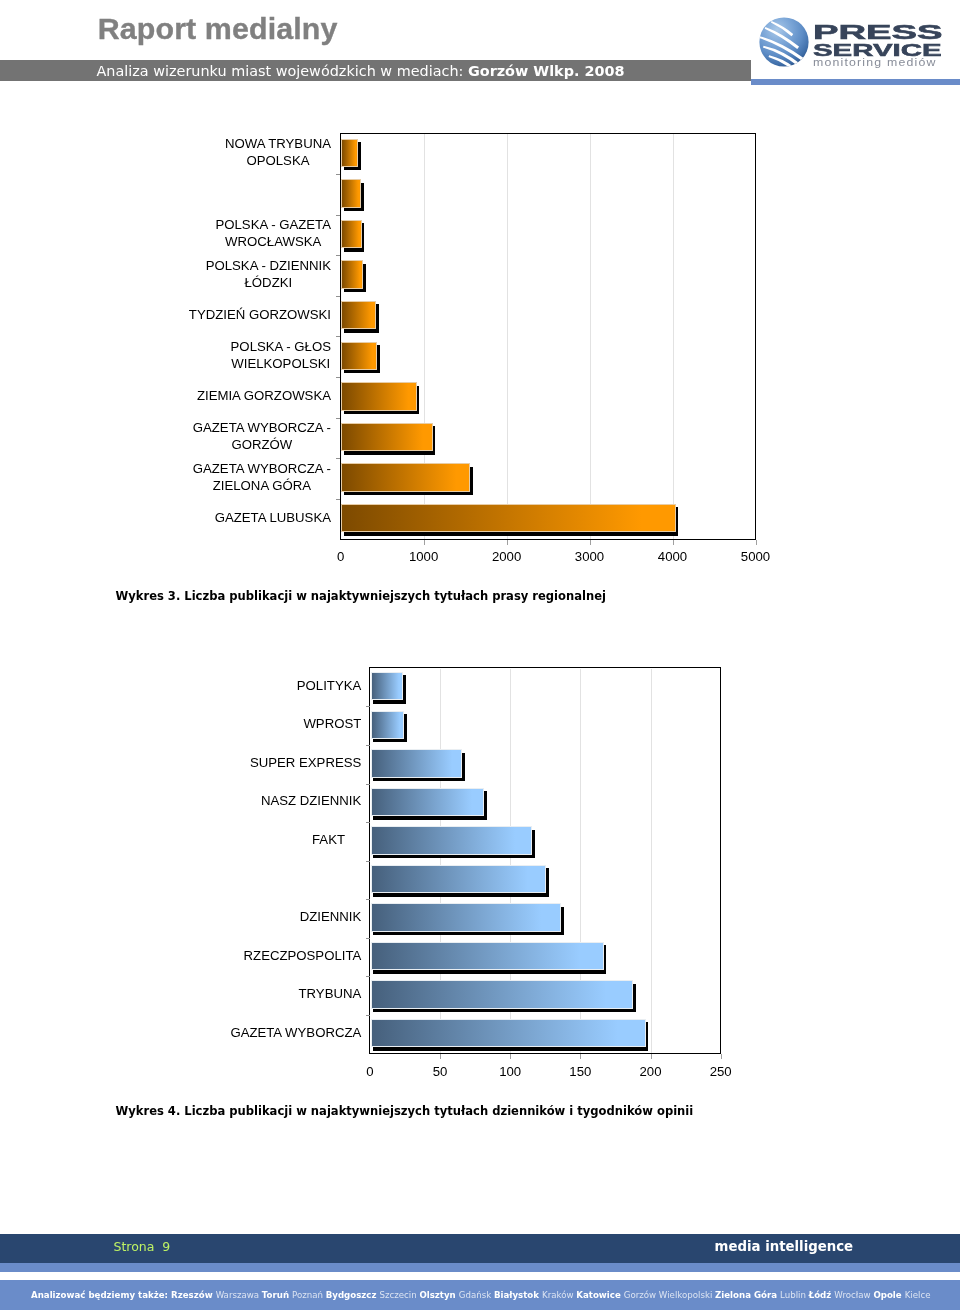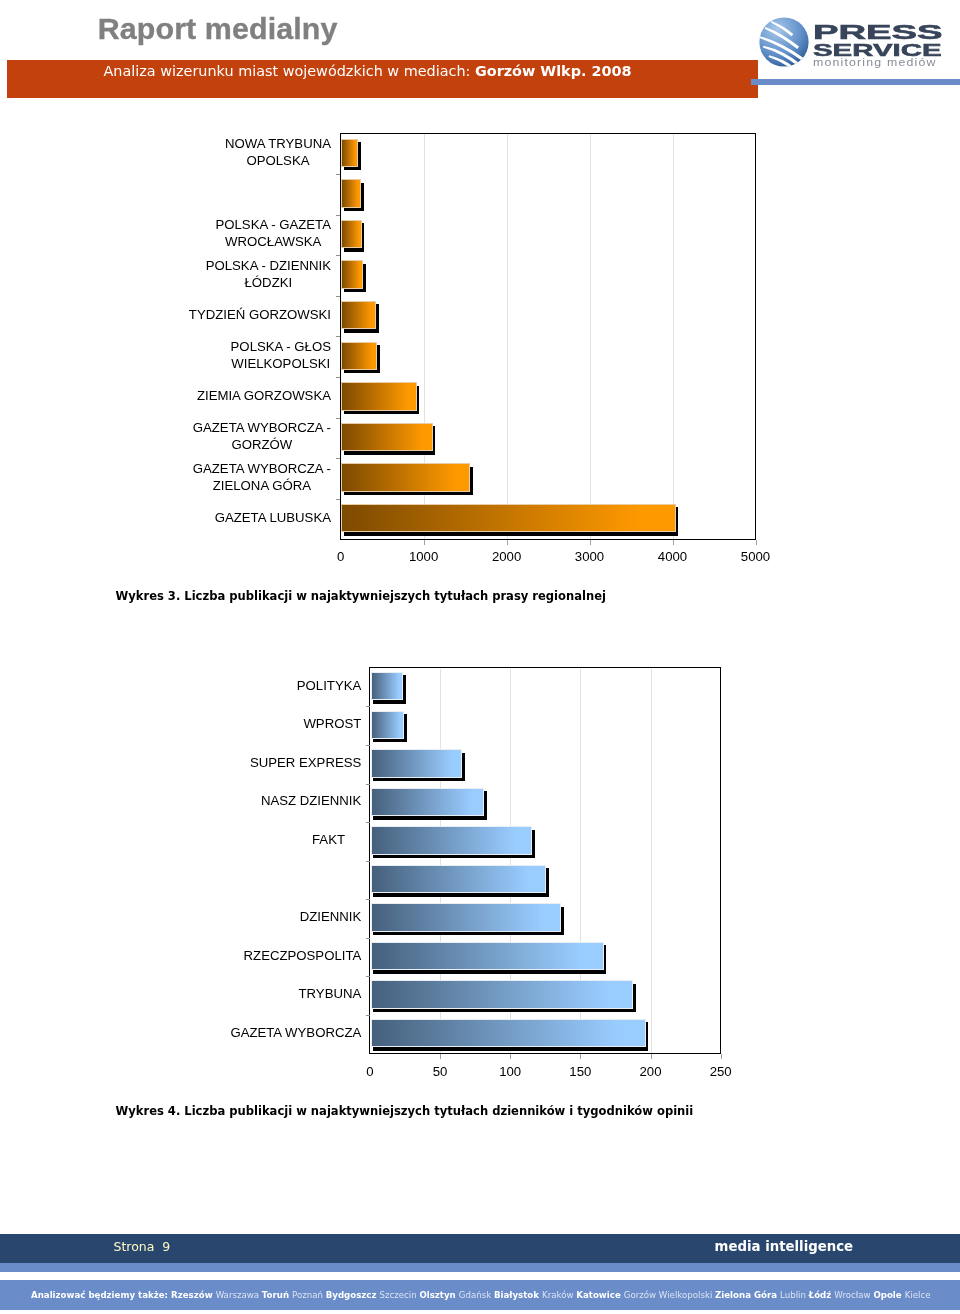--- a/index.html
+++ b/index.html
@@ -2,21 +2,21 @@
 <html><head>
 <meta charset="utf-8">
 <title>Raport medialny</title>
 <style>
   html,body{margin:0;padding:0;}
   body{width:960px;height:1314px;background:#fff;font-family:"Liberation Sans",sans-serif;overflow:hidden;position:relative;}
   .page{position:absolute;inset:0;transform:translateZ(0);}
 
   
   #report-title{position:absolute;left:97.8px;top:13px;font-family:"Liberation Sans",sans-serif;font-weight:bold;font-size:30.4px;color:#808080;letter-spacing:0.1px;line-height:1;-webkit-text-stroke:0.35px #808080;}
-  #header-band{position:absolute;left:0;top:60px;width:751px;height:38px;background:#c2410c;margin-left:7px;}
+  #header-band{position:absolute;left:0;top:60px;width:751px;height:21px;background:#737373;}
   #header-band-text{position:absolute;left:96.5px;top:0;height:25px;line-height:23px;font-family:"DejaVu Sans",sans-serif;font-size:14.4px;color:#ffffff;white-space:nowrap;}
   #header-band-text b{font-weight:bold;}
   #header-rule{position:absolute;left:751px;top:79px;width:209px;height:6px;background:#6a8cc9;}
 
   
   #logo{position:absolute;left:758px;top:16px;width:200px;height:56px;}
   #logo-globe{position:absolute;left:0;top:0;}
   #logo-press{position:absolute;left:55px;top:5px;font-family:"Liberation Sans",sans-serif;font-weight:bold;font-size:19.6px;color:#37445a;white-space:nowrap;transform:scaleX(1.95);transform-origin:left top;-webkit-text-stroke:0.6px #37445a;}
   #logo-service{position:absolute;left:54.5px;top:24.5px;font-family:"Liberation Sans",sans-serif;font-weight:bold;font-size:16.9px;color:#37445a;white-space:nowrap;transform:scaleX(1.74);transform-origin:left top;-webkit-text-stroke:0.55px #37445a;}
   #logo-tagline{position:absolute;left:54.5px;top:39.5px;font-family:"Liberation Sans",sans-serif;font-size:10.5px;color:#878c98;white-space:nowrap;letter-spacing:1.0px;transform:scaleX(1.175);transform-origin:left top;}
@@ -31,21 +31,21 @@
   .tick-mark{position:absolute;width:4px;height:1px;background:#909090;}
   .tick-mark-v{position:absolute;width:1px;height:4.5px;background:#a0a0a0;}
   .bar{position:absolute;box-sizing:border-box;border:1px solid #e6c9a0;}
   .bar-shadow{position:absolute;background:#000;}
   .caption{position:absolute;left:115.5px;font-family:"DejaVu Sans",sans-serif;font-weight:bold;font-size:11.55px;color:#000;white-space:nowrap;line-height:1;}
   #caption3{top:590.5px;}
   #caption4{top:1105.5px;}
 
   
   #footer-band{position:absolute;left:0;top:1233.5px;width:960px;height:29.8px;background:#29466f;}
-  #footer-page{position:absolute;left:113.5px;top:0;height:29.8px;line-height:25px;font-family:"DejaVu Sans",sans-serif;font-size:12.5px;color:#fef9c3;}
+  #footer-page{position:absolute;left:113.5px;top:0;height:29.8px;line-height:25px;font-family:"DejaVu Sans",sans-serif;font-size:12.5px;color:#bef264;}
   #footer-page .num{padding-left:7.8px;}
   #footer-tag{position:absolute;left:714.6px;top:0;height:29.8px;line-height:25px;font-family:"DejaVu Sans",sans-serif;font-weight:bold;font-size:13.3px;color:#fff;}
   #footer-blue1{position:absolute;left:0;top:1263.3px;width:960px;height:8.7px;background:#6a8cc9;}
   #footer-blue2{position:absolute;left:0;top:1280px;width:960px;height:30px;background:#6a8cc9;}
   #footer-cities{position:absolute;left:31.3px;top:0;height:29px;line-height:29px;font-family:"DejaVu Sans",sans-serif;font-size:9.5px;color:#dce4f2;white-space:nowrap;transform:scaleX(0.908);transform-origin:left center;}
   #footer-cities b{color:#ffffff;font-weight:bold;}
 </style>
 </head>
 <body>
 

